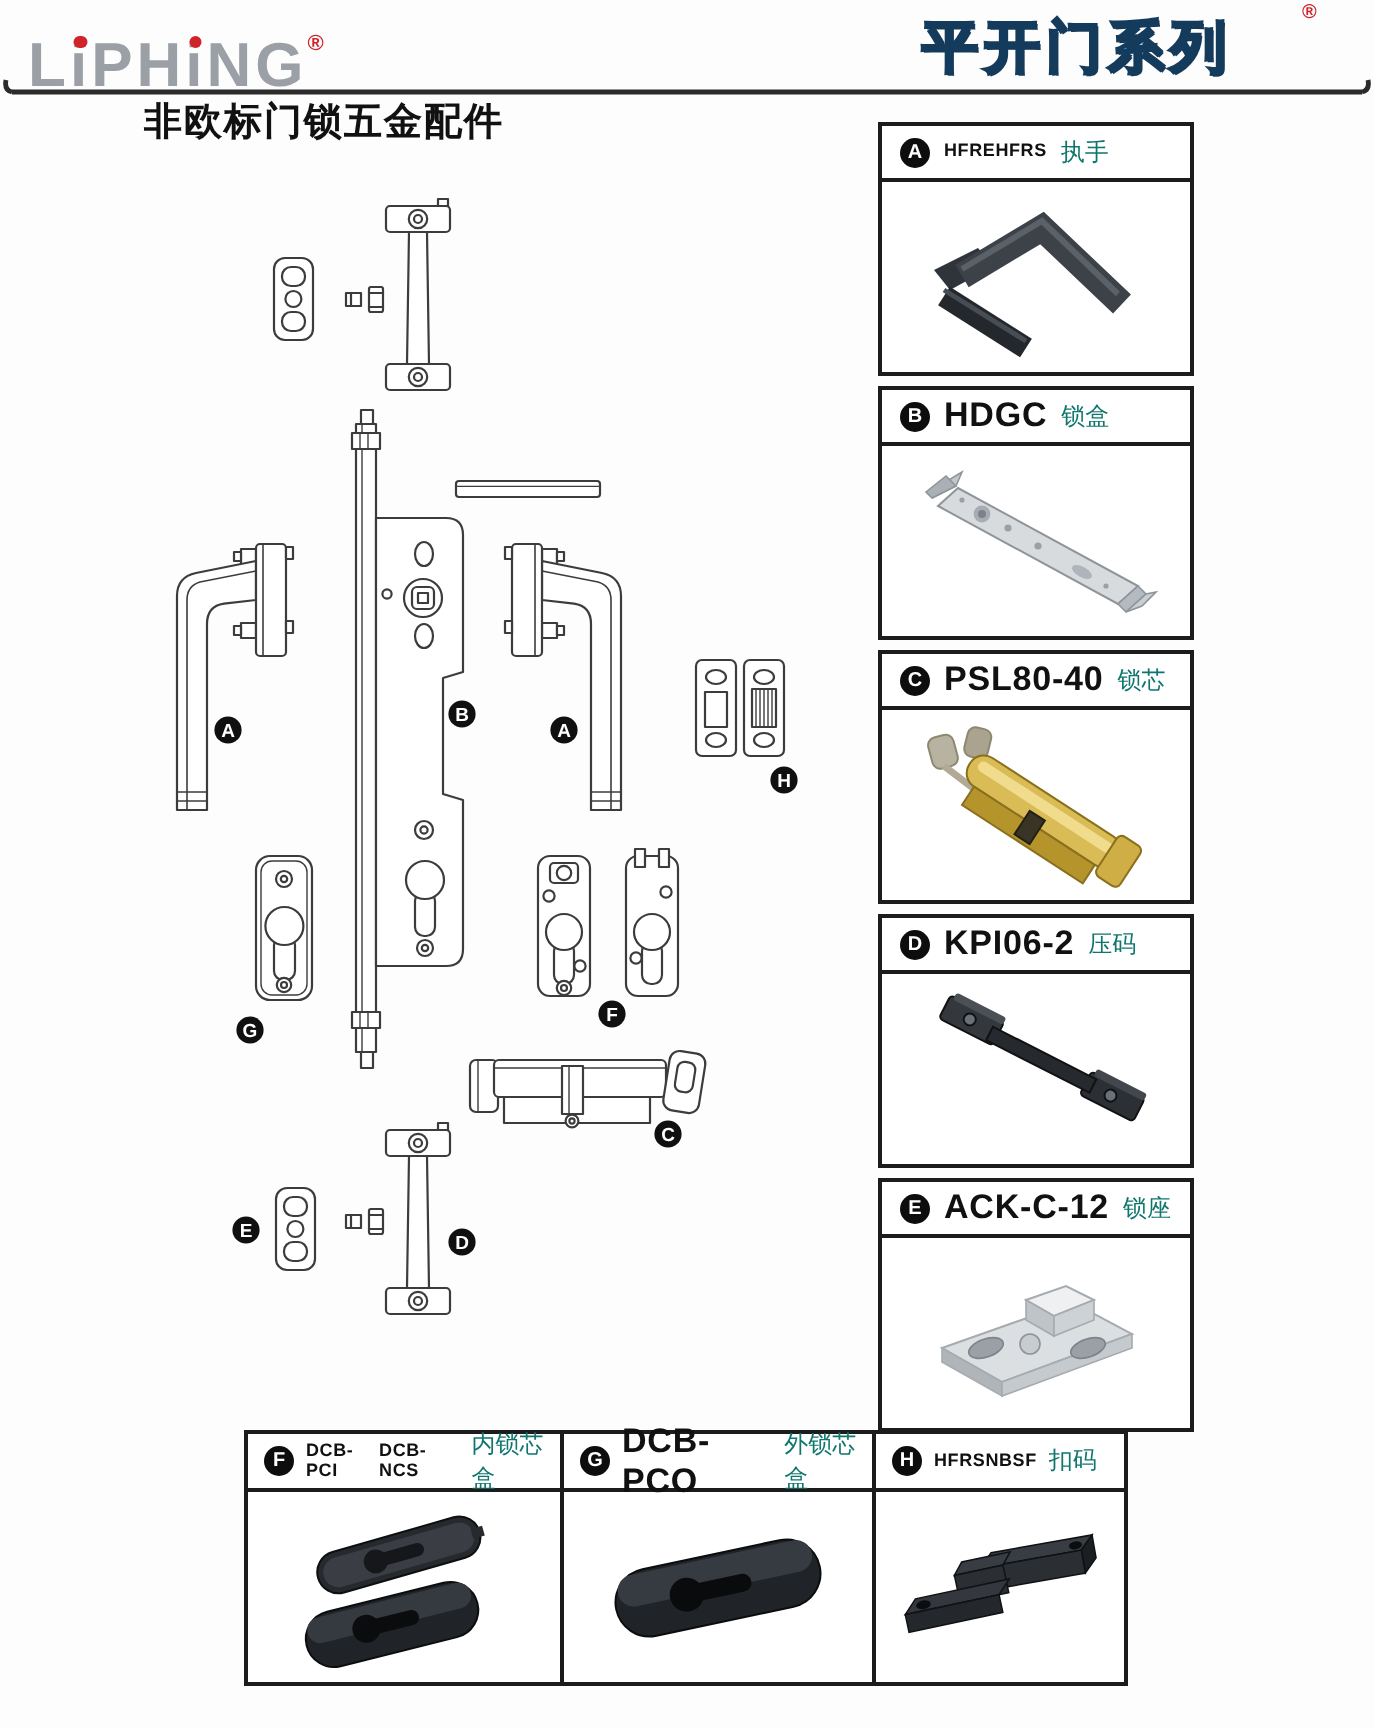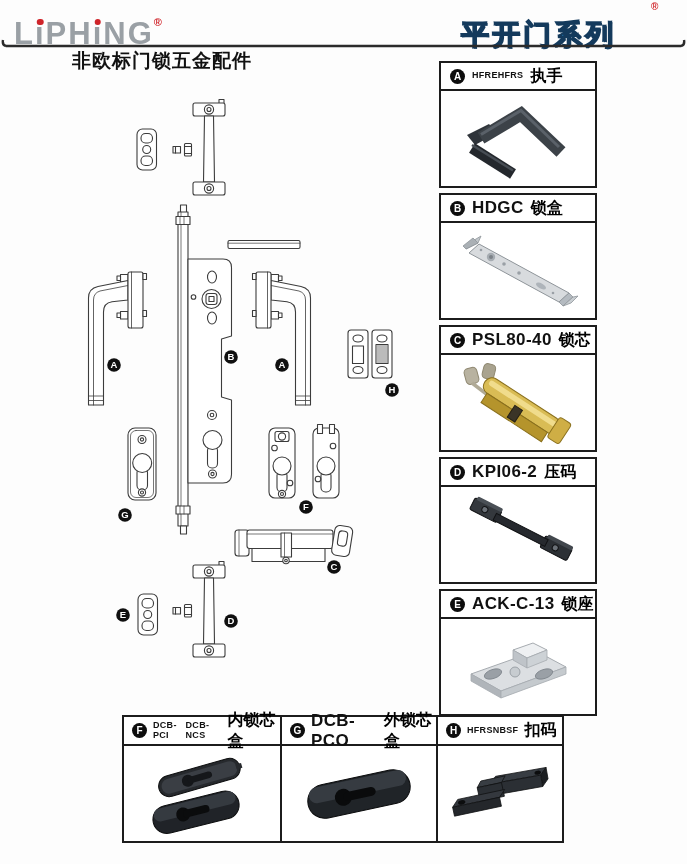--- a/index.html
+++ b/index.html
@@ -8,21 +8,21 @@
   .abs{position:absolute;}
 
   
   .logo{left:14px;top:5px;font-size:31px;font-weight:bold;color:#9aa0a5;
         letter-spacing:2px;line-height:34px;}
   .logo .logo-i{position:relative;display:inline-block;}
   .logo .logo-i::after{content:"";position:absolute;left:50%;top:1.5px;
         transform:translateX(-50%);width:6.5px;height:6.5px;border-radius:50%;
         background:#d0242a;}
   .logo-reg{font-size:11px;color:#d0242a;vertical-align:18px;letter-spacing:0;}
-  .series{left:461px;top:16px;font-size:28px;font-weight:bold;letter-spacing:3px;
+  .series{left:461px;top:5px;font-size:28px;font-weight:bold;letter-spacing:3px;
         color:#2493dc;-webkit-text-stroke:1.3px #143a5c;
         text-shadow:1px 1px 0 #143a5c;}
   .series-reg{left:651px;top:1px;font-size:10px;color:#d0242a;font-weight:bold;}
   .rule{left:0;top:38px;}
 
   
   .page-title{left:72px;top:48px;font-size:19px;font-weight:bold;color:#111;
         letter-spacing:1px;}
 
   
@@ -33,21 +33,21 @@
   .panel{box-sizing:border-box;width:158px;height:127px;border:2px solid #1c1c1c;
         background:#fff;margin-bottom:5px;}
   .panel-head{box-sizing:border-box;height:28px;border-bottom:2px solid #1c1c1c;
         display:flex;align-items:center;padding:0 0 0 9px;gap:7px;}
   .badge{width:15px;height:15px;border-radius:50%;background:#0d0d0d;color:#fff;
         font-size:10px;font-weight:bold;display:flex;align-items:center;
         justify-content:center;flex:0 0 auto;}
   .codes2{display:flex;line-height:9.5px;
         font-size:9px;font-weight:bold;color:#111;letter-spacing:.3px;}
   .code1{font-size:17px;font-weight:bold;color:#111;letter-spacing:.4px;}
-  .pname{font-size:16px;font-weight:bold;color:#000000;}
+  .pname{font-size:12px;font-weight:normal;color:#0f766e;}
   .panel-img{height:93px;display:flex;align-items:center;justify-content:center;}
   .panel-img svg{width:100%;height:100%;}
 
   
   .bottom-row{left:122px;top:715px;display:flex;}
   .bpanel{box-sizing:border-box;height:128px;border:2px solid #1c1c1c;background:#fff;}
   .bpanel+.bpanel{margin-left:-2px;}
   .bpanel-head{box-sizing:border-box;height:29px;border-bottom:2px solid #1c1c1c;
         display:flex;align-items:center;padding-left:8px;gap:6px;}
   .bpanel-img{height:95px;display:flex;align-items:center;justify-content:center;}
@@ -357,21 +357,21 @@
           <circle cx="36" cy="40.5" r="3" fill="#6a7077"></circle>
           <circle cx="116" cy="42.5" r="3" fill="#6a7077"></circle>
         </g>
       </svg>
     </div>
   </div>
 
   <div class="panel">
     <div class="panel-head">
       <span class="badge">E</span>
-      <span class="code1">ACK-C-13</span>
+      <span class="code1">ACK-C-12</span>
       <span class="pname">锁座</span>
     </div>
     <div class="panel-img">
       <svg viewBox="0 0 154 93">
         <polygon points="30,55 95,32 125,48 60,72" fill="#dcdfe2" stroke="#a6abb0" stroke-width="1"></polygon>
         <polygon points="30,55 60,72 60,79 30,62" fill="#b0b5ba" stroke="#a6abb0" stroke-width="0.8"></polygon>
         <polygon points="60,72 125,48 125,55 60,79" fill="#c5cace" stroke="#a6abb0" stroke-width="0.8"></polygon>
         <polygon points="72,31 92,24 106,31 86,39" fill="#eef0f2" stroke="#a6abb0" stroke-width="1"></polygon>
         <polygon points="72,31 86,39 86,49 72,41" fill="#bfc4c9" stroke="#a6abb0" stroke-width="0.8"></polygon>
         <polygon points="86,39 106,31 106,41 86,49" fill="#cdd2d6" stroke="#a6abb0" stroke-width="0.8"></polygon>

